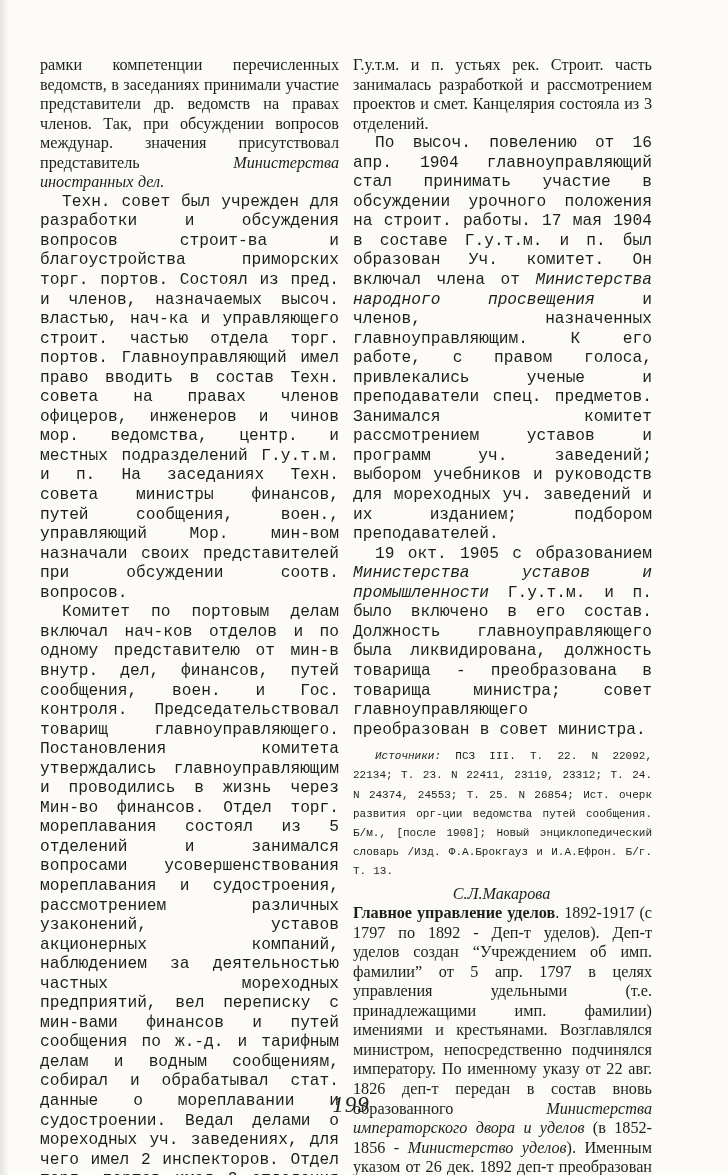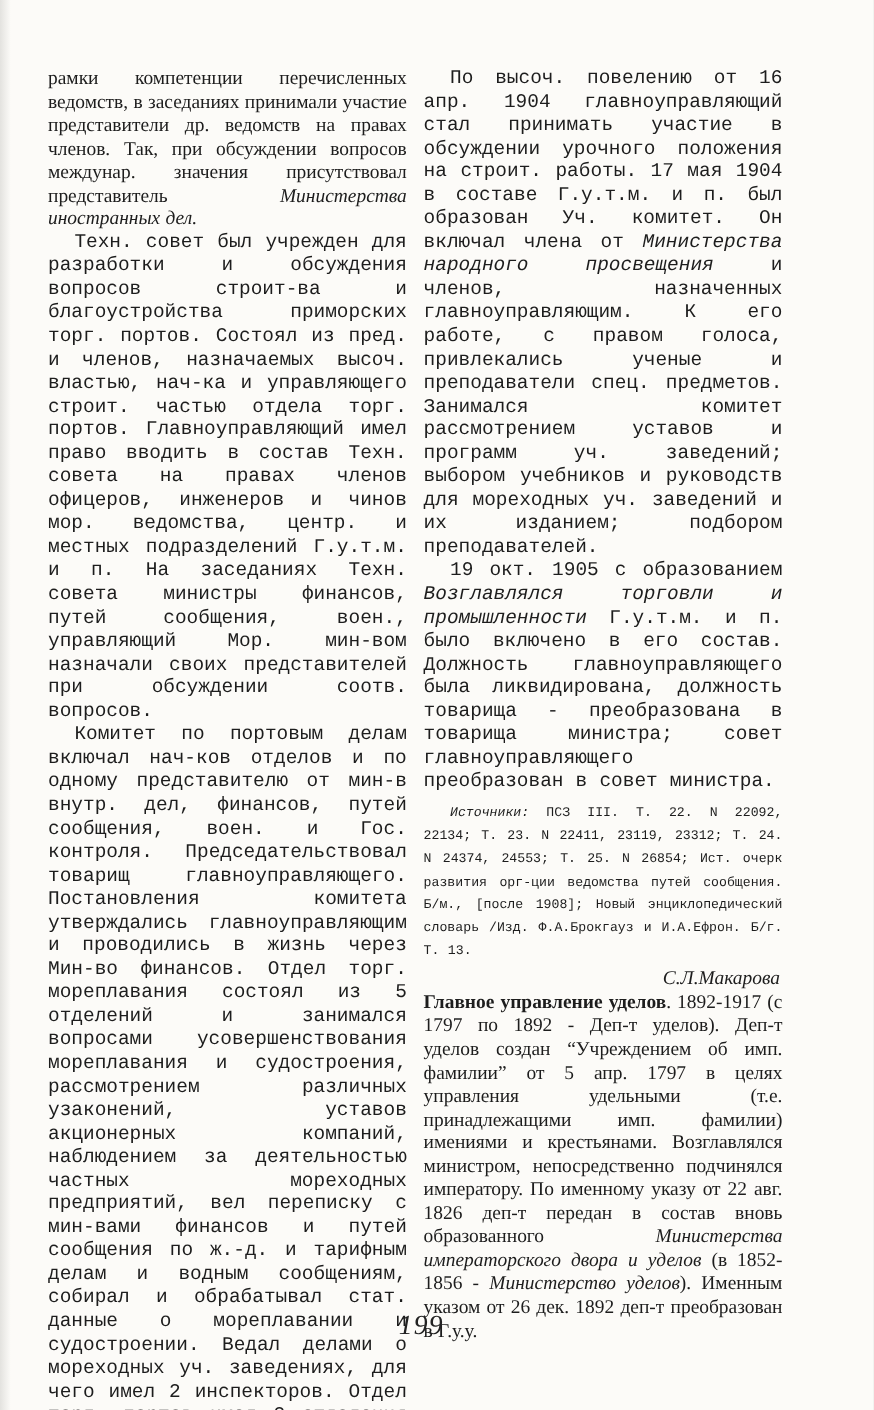--- a/index.html
+++ b/index.html
@@ -44,21 +44,21 @@
     word-spacing: 0.4px;
   }
   .para { margin: 0; }
   .para.indent { text-indent: 22px; font-family: Liberation Mono, monospace; }
   .para.sources {
     font-size: 11px;
     margin-top: 7px;
     line-height: 19.2px;
   }
   .para.author {
-    text-align: right;
+    text-align: center;
     margin-top: 3px;
     padding-right: 2px;
   }
   .para.entry { margin-top: 0; }
   .seg.italic { font-style: italic; }
   .seg.bold { font-weight: bold; }
   .page-number {
     position: absolute;
     top: 1092px;
     left: 40px;
@@ -74,21 +74,22 @@
 <body>
 
 <div class="page">
   <div class="text-area">
     <div class="column" lang="ru">
         <p class="para"><span class="seg normal">рамки компетенции перечисленных ведомств, в заседаниях принимали участие представители др. ведомств на правах членов. Так, при обсуждении вопросов междунар. значения присутствовал представитель </span><span class="seg italic">Министерства иностранных дел.</span></p>
         <p class="para indent"><span class="seg normal">Техн. совет был учрежден для разработки и обсуждения вопросов строит-ва и благоустройства приморских торг. портов. Состоял из пред. и членов, назначаемых высоч. властью, нач-ка и управляющего строит. частью отдела торг. портов. Главноуправляющий имел право вводить в состав Техн. совета на правах членов офицеров, инженеров и чинов мор. ведомства, центр. и местных подразделений Г.у.т.м. и п. На заседаниях Техн. совета министры финансов, путей сообщения, воен., управляющий Мор. мин-вом назначали своих представителей при обсуждении соотв. вопросов.</span></p>
         <p class="para indent"><span class="seg normal">Комитет по портовым делам включал нач-ков отделов и по одному представителю от мин-в внутр. дел, финансов, путей сообщения, воен. и Гос. контроля. Председательствовал товарищ главноуправляющего. Постановления комитета утверждались главноуправляющим и проводились в жизнь через Мин-во финансов. Отдел торг. мореплавания состоял из 5 отделений и занимался вопросами усовершенствования мореплавания и судостроения, рассмотрением различных узаконений, уставов акционерных компаний, наблюдением за деятельностью частных мореходных предприятий, вел переписку с мин-вами финансов и путей сообщения по ж.-д. и тарифным делам и водным сообщениям, собирал и обрабатывал стат. данные о мореплавании и судостроении. Ведал делами о мореходных уч. заведениях, для чего имел 2 инспекторов. Отдел торг. портов имел 2 отделения по управлявлению адм. и строит. частями. Занимался делами о сооружении, благоустройстве, содержании и эксплуатации портов; техн. надзором за мор. побережьем при портах, делами о портовых сборах; о переданных в ведение</span></p>
       </div>
     <div class="column" lang="ru">
+        <p class="para"><span class="seg normal">Г.у.т.м. и п. устьях рек. Строит. часть занималась разработкой и рассмотрением проектов и смет. Канцелярия состояла из 3 отделений.</span></p>
         <p class="para indent"><span class="seg normal">По высоч. повелению от 16 апр. 1904 главноуправляющий стал принимать участие в обсуждении урочного положения на строит. работы. 17 мая 1904 в составе Г.у.т.м. и п. был образован Уч. комитет. Он включал члена от </span><span class="seg italic">Министерства народного просвещения</span><span class="seg normal"> и членов, назначенных главноуправляющим. К его работе, с правом голоса, привлекались ученые и преподаватели спец. предметов. Занимался комитет рассмотрением уставов и программ уч. заведений; выбором учебников и руководств для мореходных уч. заведений и их изданием; подбором преподавателей.</span></p>
-        <p class="para indent"><span class="seg normal">19 окт. 1905 с образованием </span><span class="seg italic">Возглавлялся торговли и промышленности</span><span class="seg normal"> Г.у.т.м. и п. было включено в его состав. Должность главноуправляющего была ликвидирована, должность товарища - преобразована в товарища министра; совет главноуправляющего преобразован в совет министра.</span></p>
+        <p class="para indent"><span class="seg normal">19 окт. 1905 с образованием </span><span class="seg italic">Министерства уставов и промышленности</span><span class="seg normal"> Г.у.т.м. и п. было включено в его состав. Должность главноуправляющего была ликвидирована, должность товарища - преобразована в товарища министра; совет главноуправляющего преобразован в совет министра.</span></p>
         <p class="para indent sources"><span class="seg italic">Источники:</span><span class="seg normal"> ПСЗ III. Т. 22. N 22092, 22134; Т. 23. N 22411, 23119, 23312; Т. 24. N 24374, 24553; Т. 25. N 26854; Ист. очерк развития орг-ции ведомства путей сообщения. Б/м., [после 1908]; Новый энциклопедический словарь /Изд. Ф.А.Брокгауз и И.А.Ефрон. Б/г. Т. 13.</span></p>
         <p class="para author"><span class="seg italic">С.Л.Макарова</span></p>
         <p class="para entry"><span class="seg bold">Главное управление уделов</span><span class="seg normal">. 1892-1917 (с 1797 по 1892 - Деп-т уделов). Деп-т уделов создан “Учреждением об имп. фамилии” от 5 апр. 1797 в целях управления удельными (т.е. принадлежащими имп. фамилии) имениями и крестьянами. Возглавлялся министром, непосредственно подчинялся императору. По именному указу от 22 авг. 1826 деп-т передан в состав вновь образованного </span><span class="seg italic">Министерства императорского двора и уделов</span><span class="seg normal"> (в 1852-1856 - </span><span class="seg italic">Министерство уделов</span><span class="seg normal">). Именным указом от 26 дек. 1892 деп-т преобразован в Г.у.у.</span></p>
       </div>
   </div>
   <div class="page-number">199</div>
 </div>
 
 </body></html>

